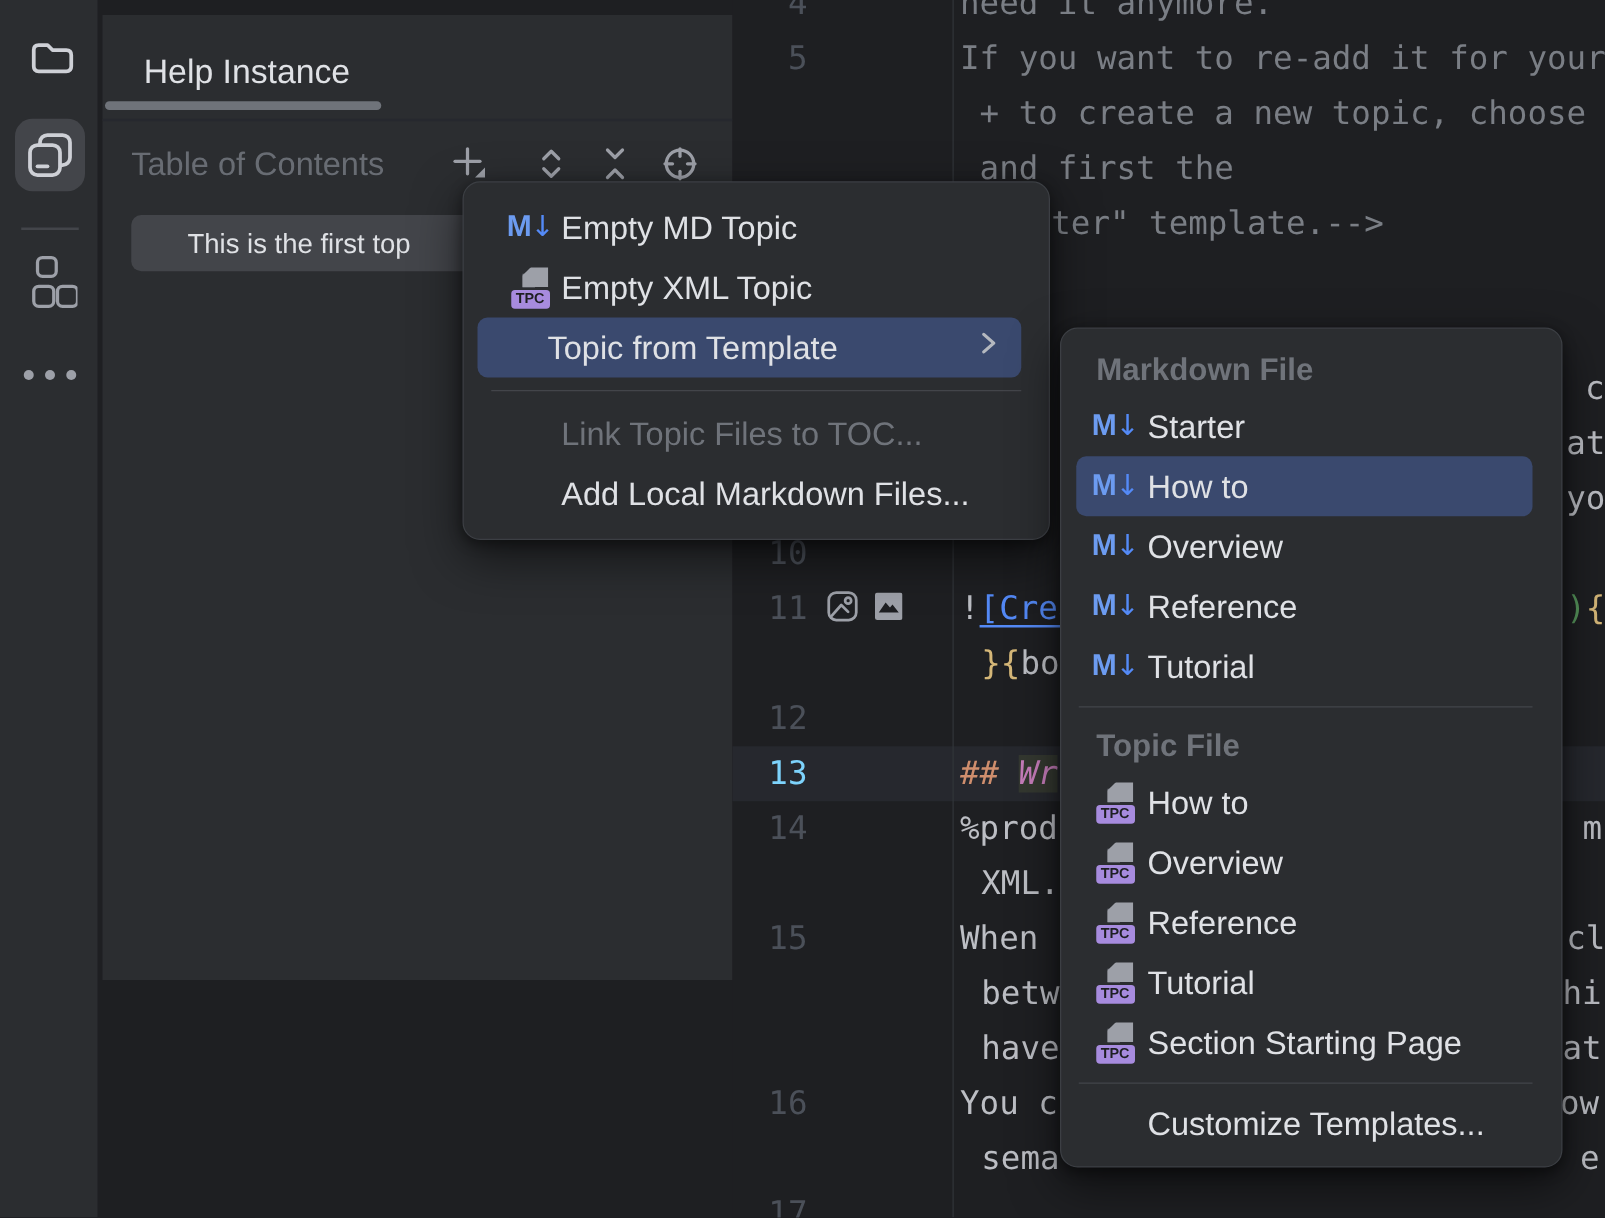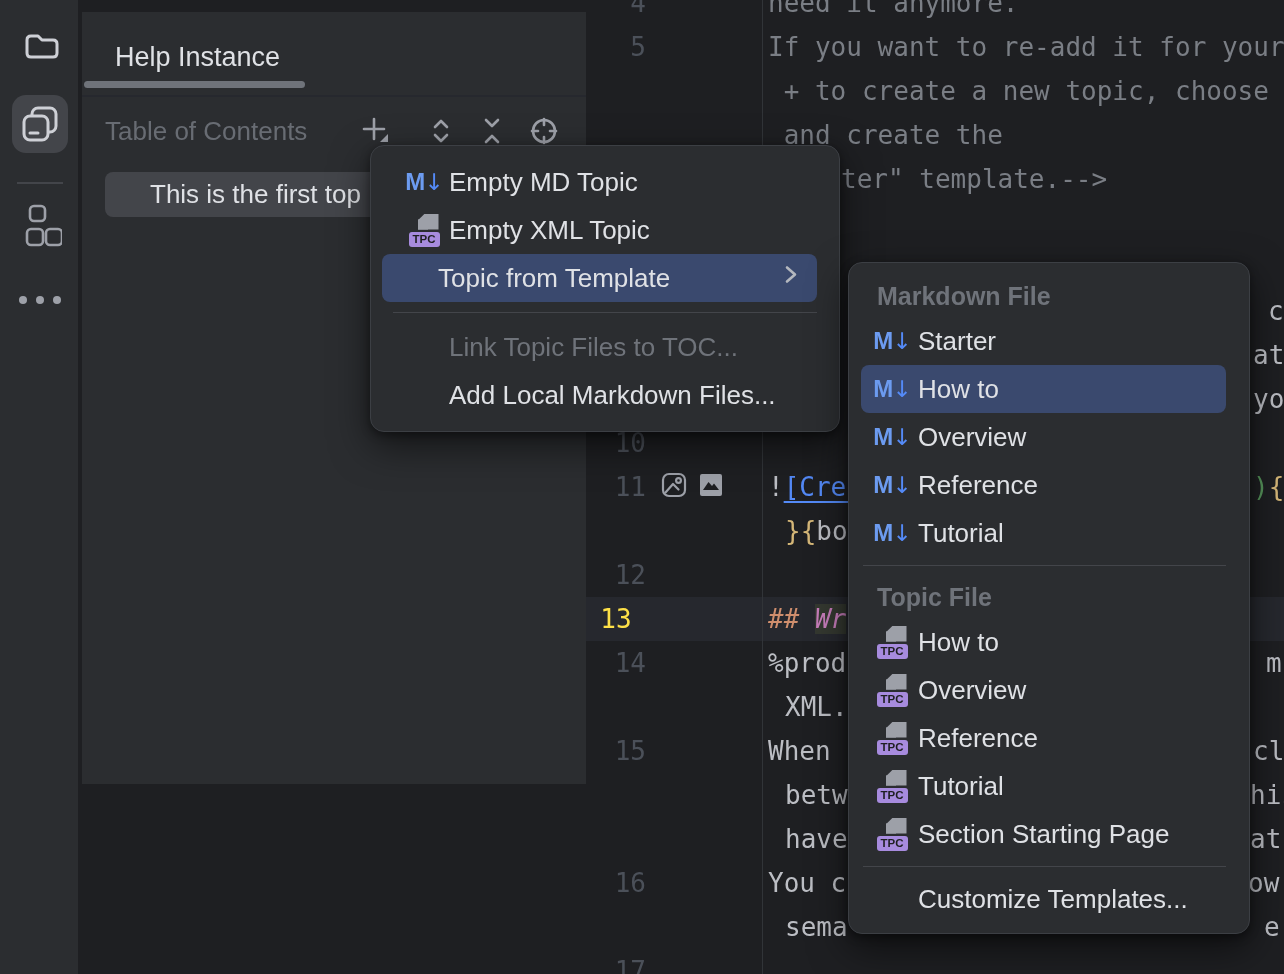--- a/index.html
+++ b/index.html
@@ -20,30 +20,30 @@
   
   #tool-window { position:absolute; left:82px; top:12px; width:504px; height:772px; background:#2B2D30; }
   #tw-title { position:absolute; left:33px; top:30px; font-size:27px; font-weight:500; color:#DFE1E5; }
   #tw-underline { position:absolute; left:2px; top:69px; width:221px; height:7px;
                   border-radius:4px; background:#6F737A; }
   #tw-sep { position:absolute; left:0; top:83px; width:504px; height:2px; background:#26282E; }
   #toc-label { position:absolute; left:23px; top:104px; font-size:26px; color:#686C73; }
   .tbtn { position:absolute; top:103px; width:36px; height:36px; display:flex;
           align-items:center; justify-content:center; cursor:pointer; }
   #tree-item { position:absolute; left:23px; top:160px; width:282px; height:45px;
-               background:#43454A; border-radius:8px; color:#DFE1E5; font-size:26px;
+               background:#43454A; border-radius:8px; color:#DFE1E5; font-size:22px;
                line-height:45px; padding-left:45px; white-space:nowrap; overflow:hidden; }
 
   
   #editor { position:absolute; left:586px; top:0; width:698px; height:974px; background:#1E1F22; }
   #cur-line { position:absolute; left:0; top:597px; width:698px; height:44px; background:#26282E; }
   #gutter-sep { position:absolute; left:176px; top:0; width:1px; height:974px; background:#313438; }
   .lnum { position:absolute; left:0; width:60px; text-align:right;
           font-family:"DejaVu Sans Mono", monospace; font-size:26px; line-height:44px; color:#4B5059; }
-  .lnum.cur { color:#fde047;text-align:center; }
+  .lnum.cur { color:#7dd3fc; }
   .crow { position:absolute; font-family:"DejaVu Sans Mono", monospace; font-size:26px;
           line-height:44px; white-space:pre; }
   .seg-fg{color:#BCBEC4;} .seg-cmt{color:#7A7E85;}
   .seg-link{color:#548AF7; text-decoration:underline; text-underline-offset:5px;}
   .seg-brace{color:#D5B778;} .seg-paren{color:#57965C;}
   .seg-hash{color:#CF8E6D; font-style:italic;}
   .seg-head{color:#C77DBB; font-style:italic; background:#343830;}
   #l11-icons { position:absolute; left:75px; top:472px; display:flex; gap:13px; align-items:center; }
 
   
@@ -190,21 +190,21 @@
         <svg width="22" height="22" viewBox="0 0 22 22">
           <rect x="0" y="0" width="22" height="22" rx="2" fill="#9DA0A8"></rect>
           <path d="M3 16 L8.5 8 L12 12 L14 9.5 L19 16 Z" fill="#1E1F22"></path>
         </svg>
       </span>
     </div>
     <div id="code-rows">
         <div class="crow" style="left: 182px; top: -19px;"><span class="seg-cmt">need it anymore.</span></div>
         <div class="crow" style="left: 182px; top: 25px;"><span class="seg-cmt">If you want to re-add it for your</span></div>
         <div class="crow" style="left: 182px; top: 69px;"><span class="seg-cmt"> + to create a new topic, choose </span></div>
-        <div class="crow" style="left: 182px; top: 113px;"><span class="seg-cmt"> and create the</span></div>
+        <div class="crow" style="left: 182px; top: 113px;"><span class="seg-cmt"> and first the</span></div>
         <div class="crow" style="left: 255px; top: 157px;"><span class="seg-cmt">ter" template.--&gt;</span></div>
         <div class="crow" style="left: 682px; top: 289px;"><span class="seg-fg">c</span></div>
         <div class="crow" style="left: 667px; top: 333px;"><span class="seg-fg">at</span></div>
         <div class="crow" style="left: 667px; top: 377px;"><span class="seg-fg">you</span></div>
         <div class="crow" style="left: 182px; top: 465px;"><span class="seg-fg">!</span><span class="seg-link">[Crea</span></div>
         <div class="crow" style="left: 667px; top: 465px;"><span class="seg-paren">)</span><span class="seg-brace">{</span></div>
         <div class="crow" style="left: 199px; top: 509px;"><span class="seg-brace">}{</span><span class="seg-fg">bo</span></div>
         <div class="crow" style="left: 182px; top: 597px;"><span class="seg-hash">## </span><span class="seg-head">Wr</span></div>
         <div class="crow" style="left: 182px; top: 641px;"><span class="seg-fg">%prod</span></div>
         <div class="crow" style="left: 680px; top: 641px;"><span class="seg-fg">m</span></div>

